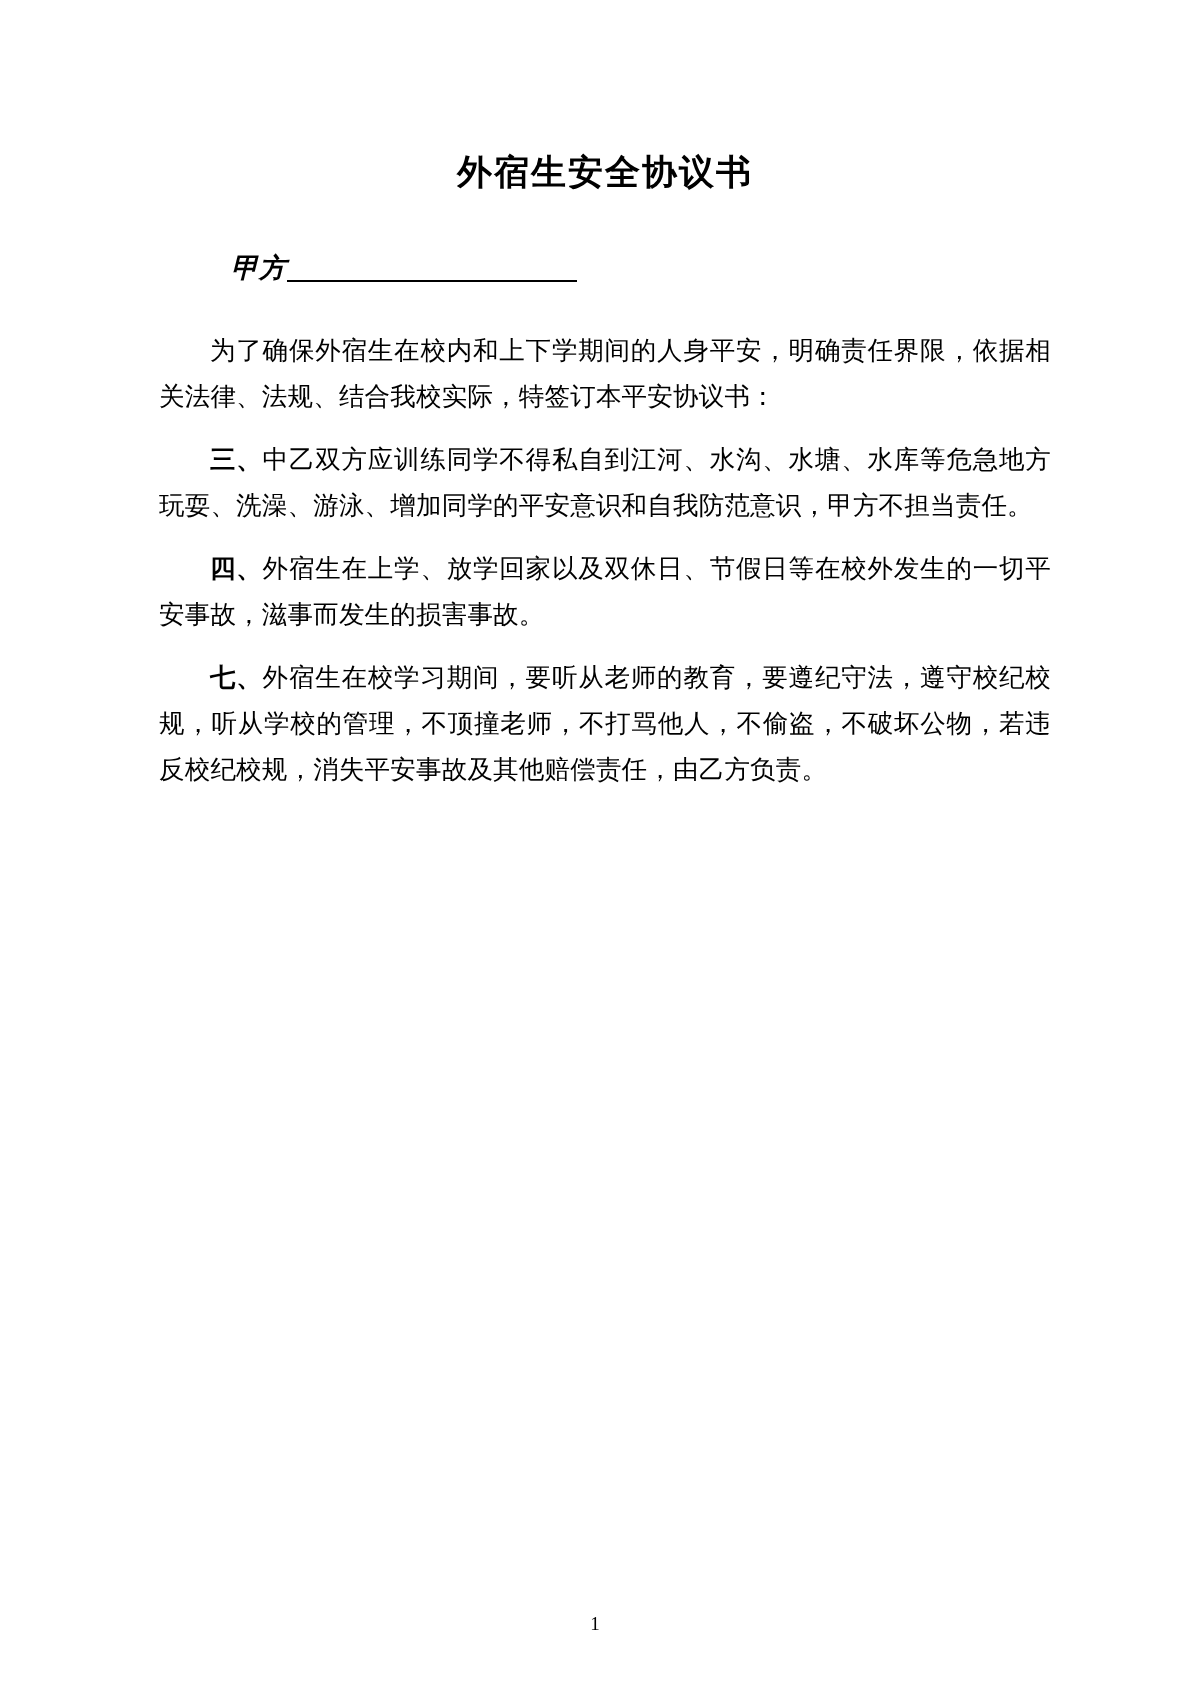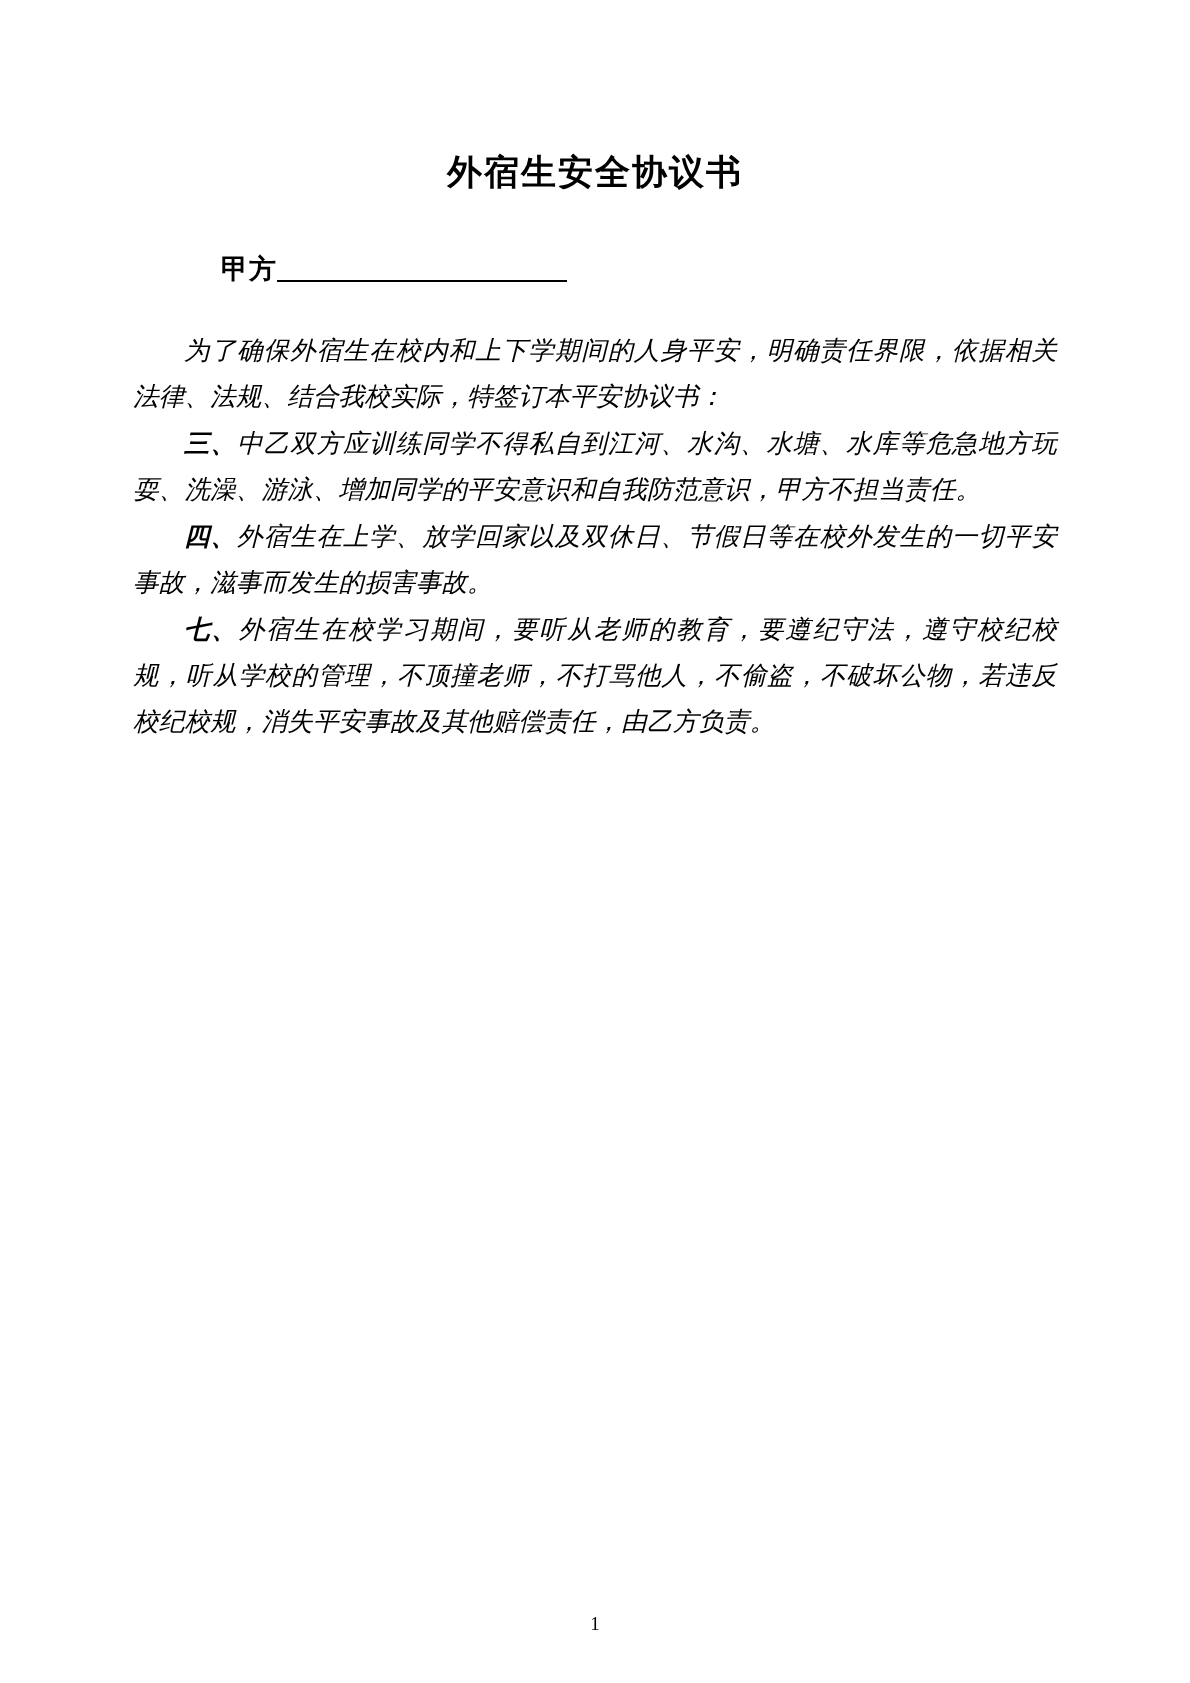--- a/index.html
+++ b/index.html
@@ -16,21 +16,21 @@
     position: relative;
     width: 1190px;
     height: 1683px;
     margin: 0 auto;
     background: #ffffff;
     box-sizing: border-box;
     overflow: hidden;
   }
   .content {
     position: absolute;
-    left: 133px;
+    left: 143px;
     top: 0;
     width: 924px;
   }
 
   
   .doc-title {
     font-family: "DejaVu Sans", "Liberation Sans", sans-serif;
     font-weight: bold;
     font-size: 35px;
     letter-spacing: 2px;
@@ -40,23 +40,24 @@
     line-height: 1.3;
     color: #000;
   }
 
   
   .party-block {
     margin-top: 58px;
   }
   .party-row {
     display: flex;
-    align-items: flex-end;
+    align-items: center;
     margin-bottom: 46px;
     padding-left: 88px;
+    font-style: italic;
   }
   .party-label {
     font-family: "DejaVu Sans", "Liberation Sans", sans-serif;
     font-weight: bold;
     font-size: 27px;
     letter-spacing: 1px;
     line-height: 1;
     white-space: nowrap;
   }
   .party-line {
@@ -64,28 +65,27 @@
     border-bottom: 2px solid #000;
     height: 26px;
     margin-left: 0px;
   }
 
   
   .body-text {
     margin-top: 6px;
   }
   p.para {
-    margin: 0;
+    margin: 16px;
     font-size: 25.5px;
     line-height: 46px;
     text-align: justify;
     text-justify: inter-ideograph;
     text-indent: 2em;
     letter-spacing: 0.2px;
-    font-style: italic;
   }
   p.para .marker {
     font-family: "DejaVu Sans", "Liberation Sans", sans-serif;
     font-weight: bold;
   }
 
   
   .page-number {
     position: absolute;
     left: 0;

